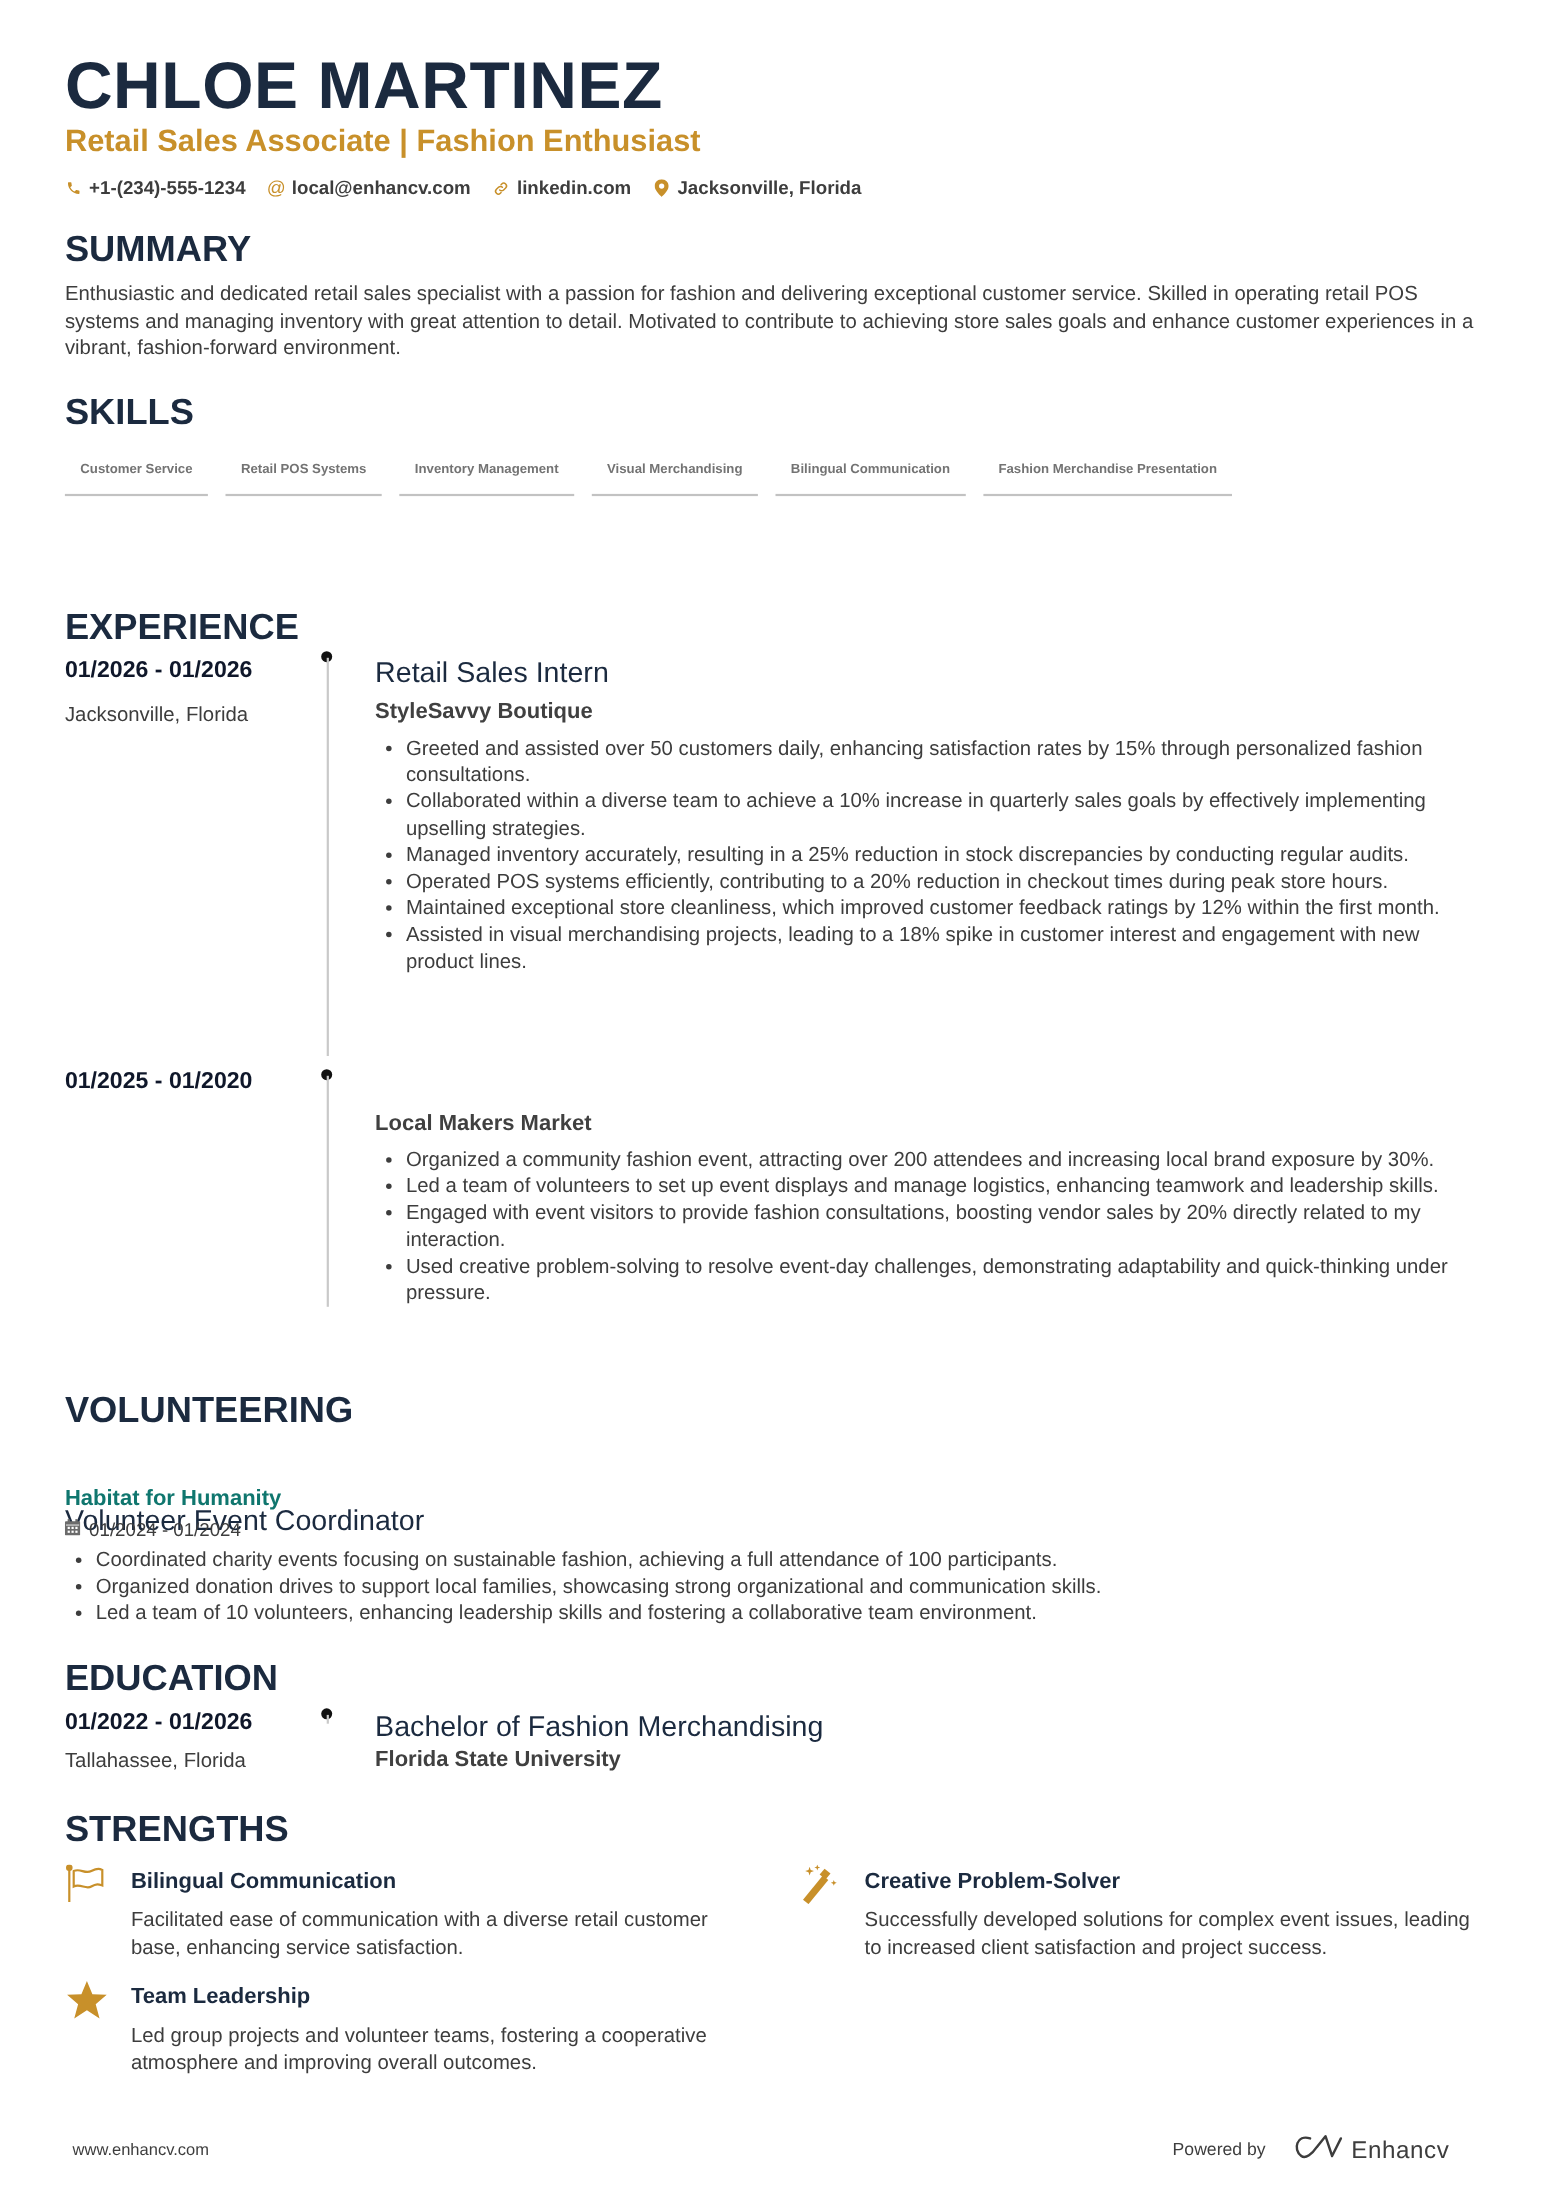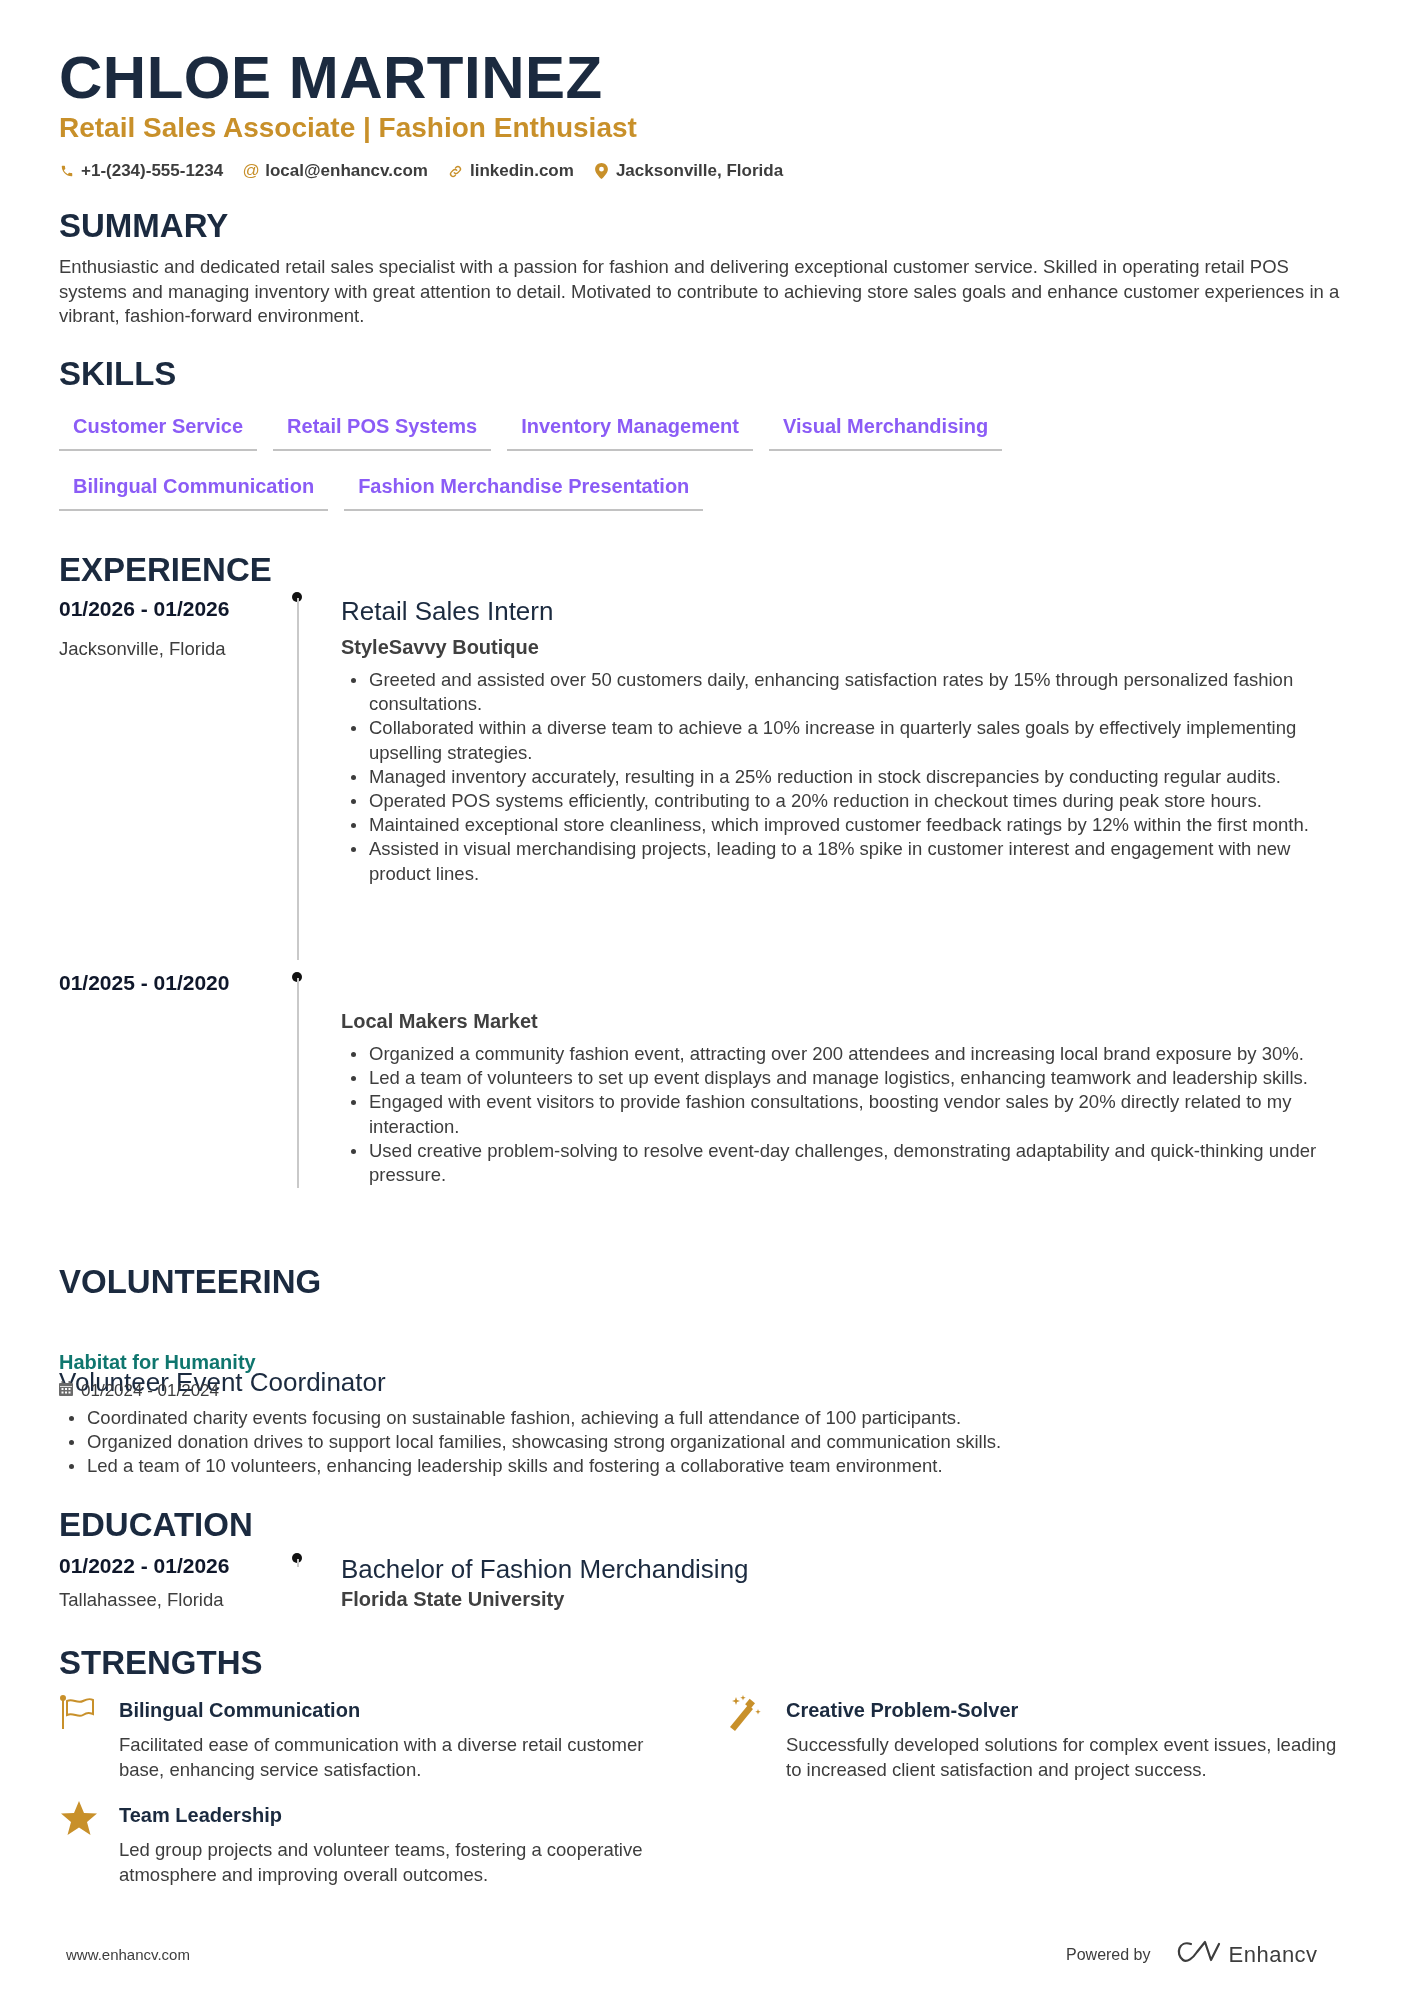--- a/index.html
+++ b/index.html
@@ -10,21 +10,21 @@
   .name { position: absolute; left: 59px; top: 44px; font-size: 60px; font-weight: 700; color: #1b2a3f; letter-spacing: 0.5px; line-height: 68px; }
   .title { position: absolute; left: 59px; top: 111px; font-size: 28px; font-weight: 700; color: #c8902a; line-height: 34px; }
   .contacts { position: absolute; left: 59px; top: 160px; display: flex; gap: 20px; font-size: 17px; font-weight: 700; color: #3d3d3d; line-height: 22px; align-items: center; }
   .contact { display: flex; align-items: center; gap: 6px; }
   .contact .ic { width: 16px; height: 16px; display: inline-flex; align-items: center; justify-content: center; color: #c8902a; }
 
   .sec-h { position: absolute; left: 59px; font-size: 33px; font-weight: 700; color: #1b2a3f; line-height: 40px; }
   .para { position: absolute; left: 59px; width: 1300px; font-size: 18.5px; line-height: 24.5px; color: #3d3d3d; }
 
   .skills { position: absolute; left: 59px; top: 405px; width: 1100px; display: flex; flex-wrap: wrap; column-gap: 16px; row-gap: 14px; }
-  .skill { font-size: 20px; font-weight: 700; color: #8b5cf6; padding: 6px 14px 8px 14px; border-bottom: 2px solid #c2c2c2; line-height: 30px; text-align: center; }
+  .skill { font-size: 12px; font-weight: 700; color: #737373; padding: 6px 14px 8px 14px; border-bottom: 2px solid #c2c2c2; line-height: 30px; text-align: center; }
 
   .tl-dot { position: absolute; left: 292px; width: 10px; height: 10px; border-radius: 50%; background: #111; }
   .tl-line { position: absolute; left: 297px; width: 1.5px; background: #c9c9c9; }
 
   .exp-date { position: absolute; left: 59px; font-size: 21px; font-weight: 700; color: #0f172a; line-height: 28px; }
   .exp-loc { position: absolute; left: 59px; font-size: 18.5px; color: #3d3d3d; line-height: 24px; }
   .exp-role { position: absolute; left: 341px; font-size: 26px; color: #1b2a3f; line-height: 32px; }
   .exp-co { position: absolute; left: 341px; font-size: 20px; font-weight: 700; color: #404040; line-height: 26px; }
   .bullets { position: absolute; left: 341px; width: 1010px; list-style: none; }
   .bullets li { position: relative; padding-left: 28px; font-size: 18.5px; line-height: 24.2px; color: #3d3d3d; }

